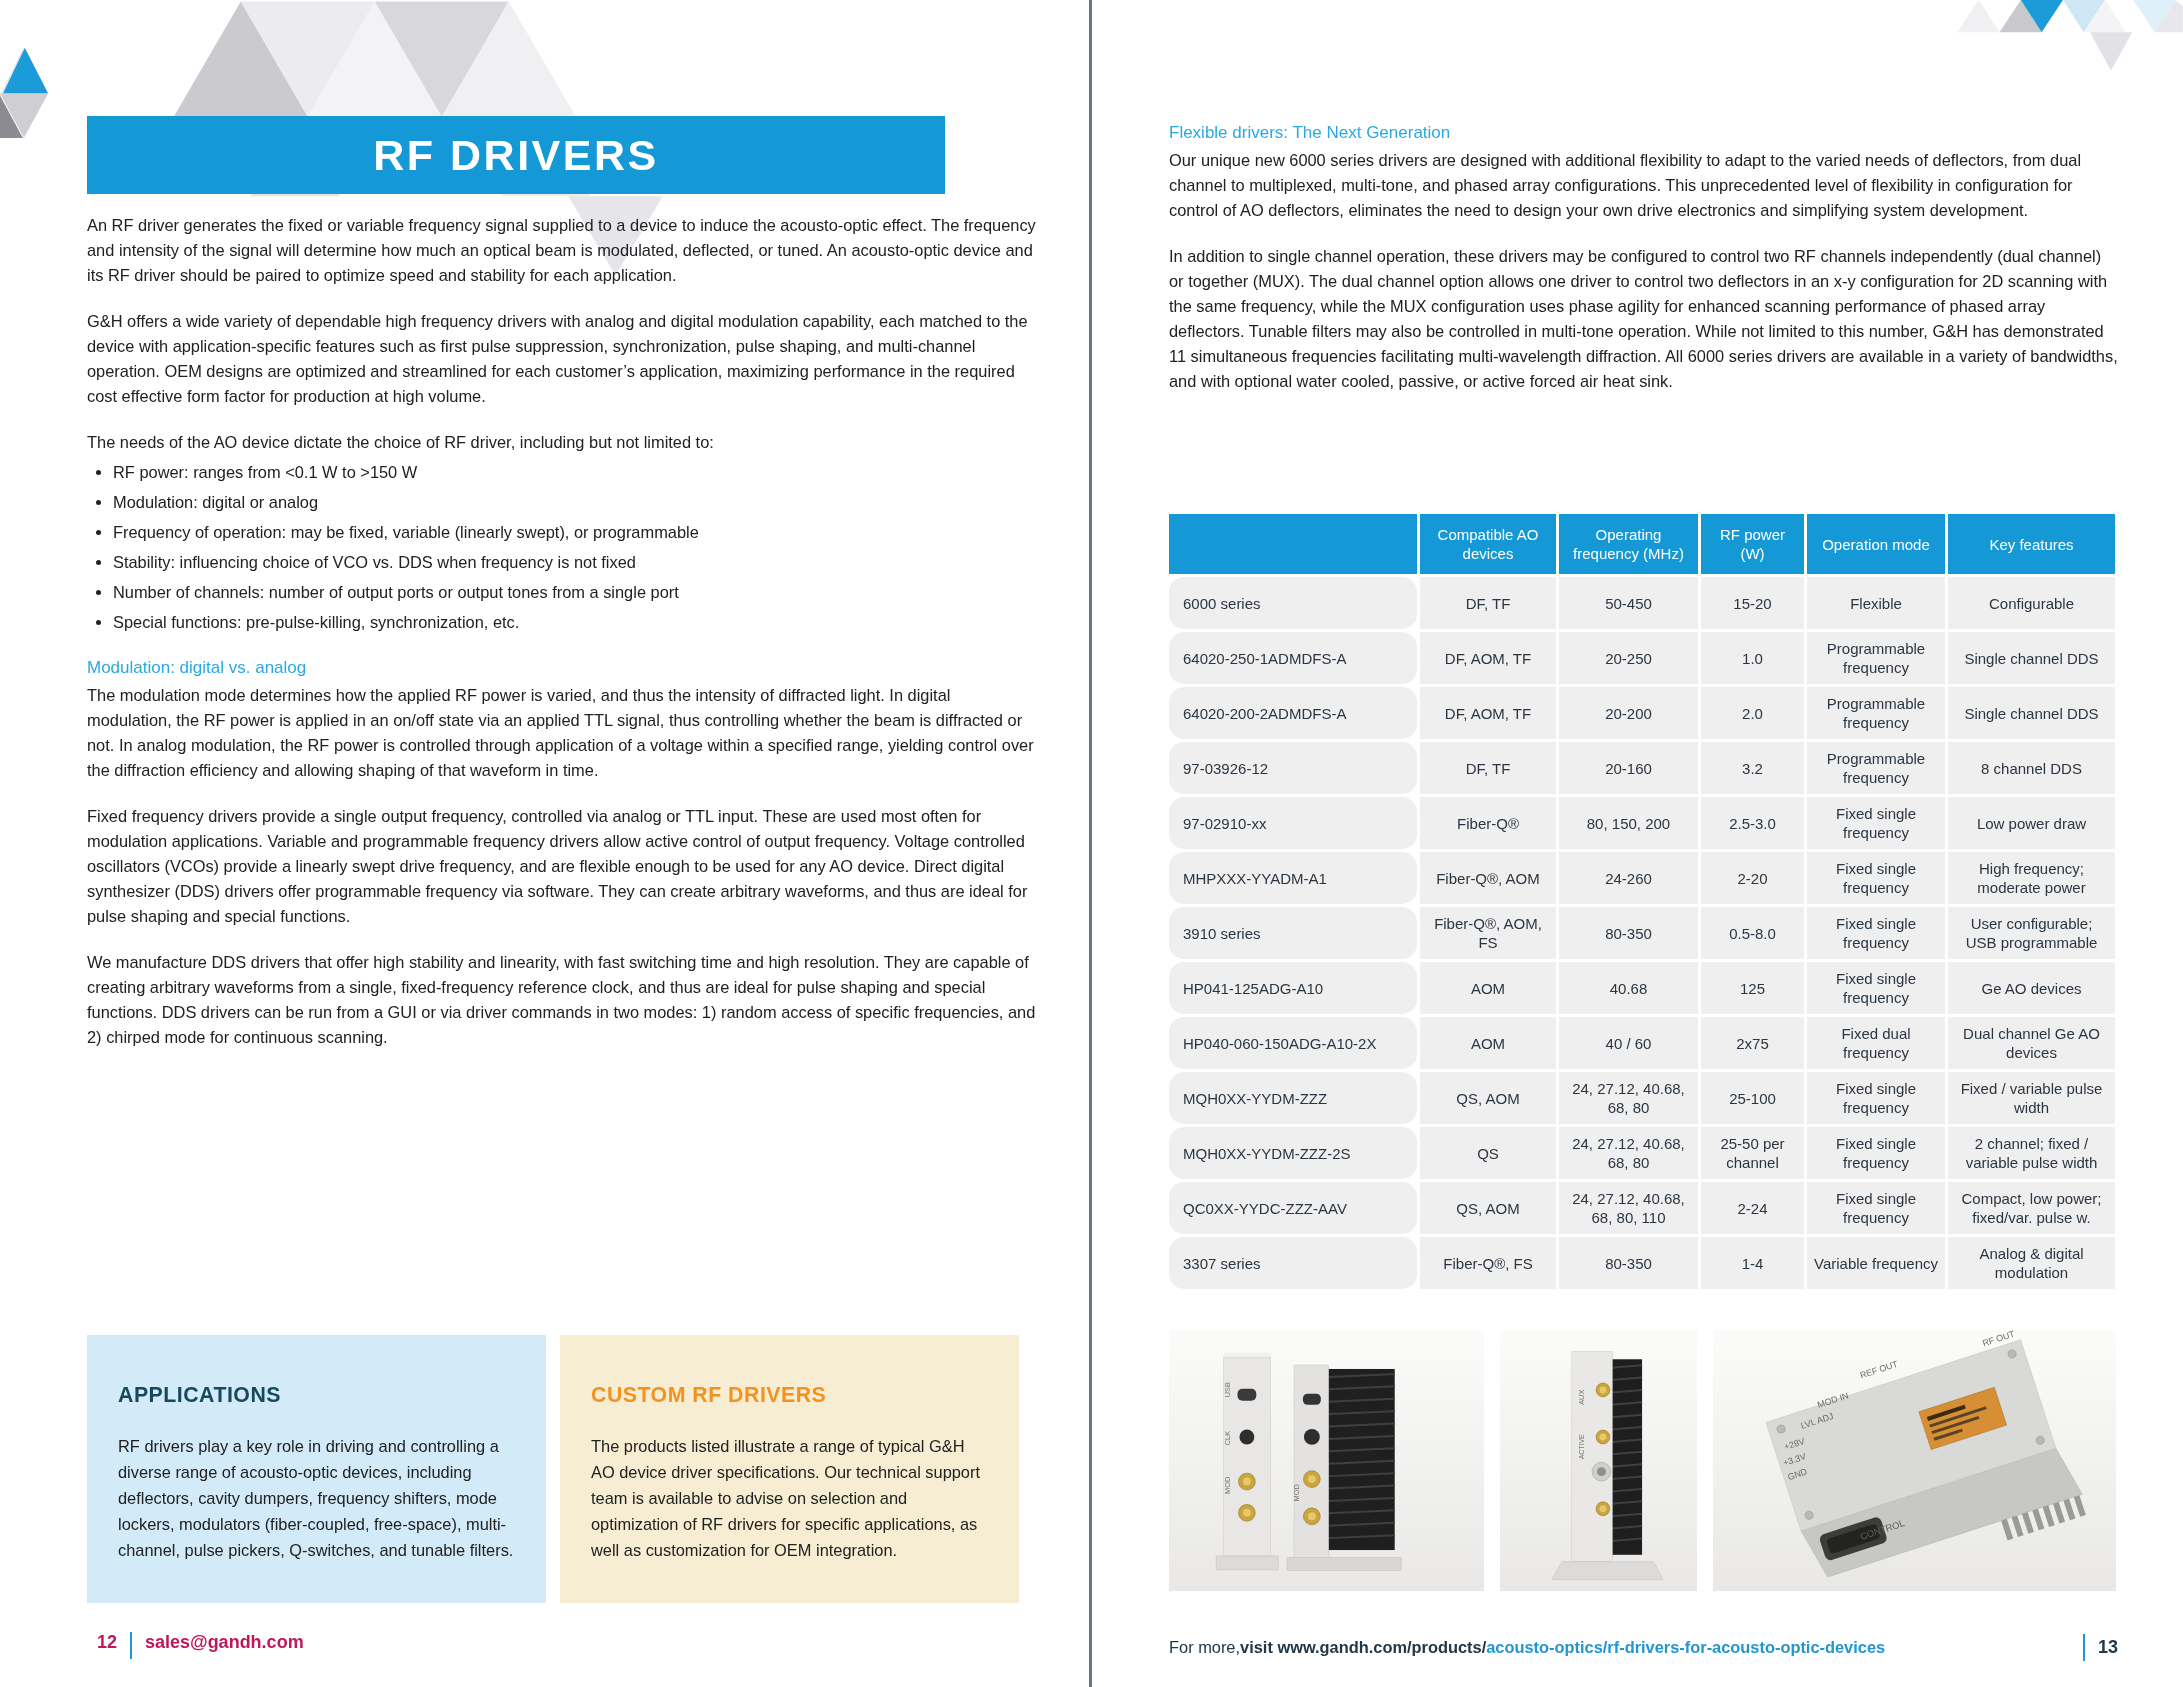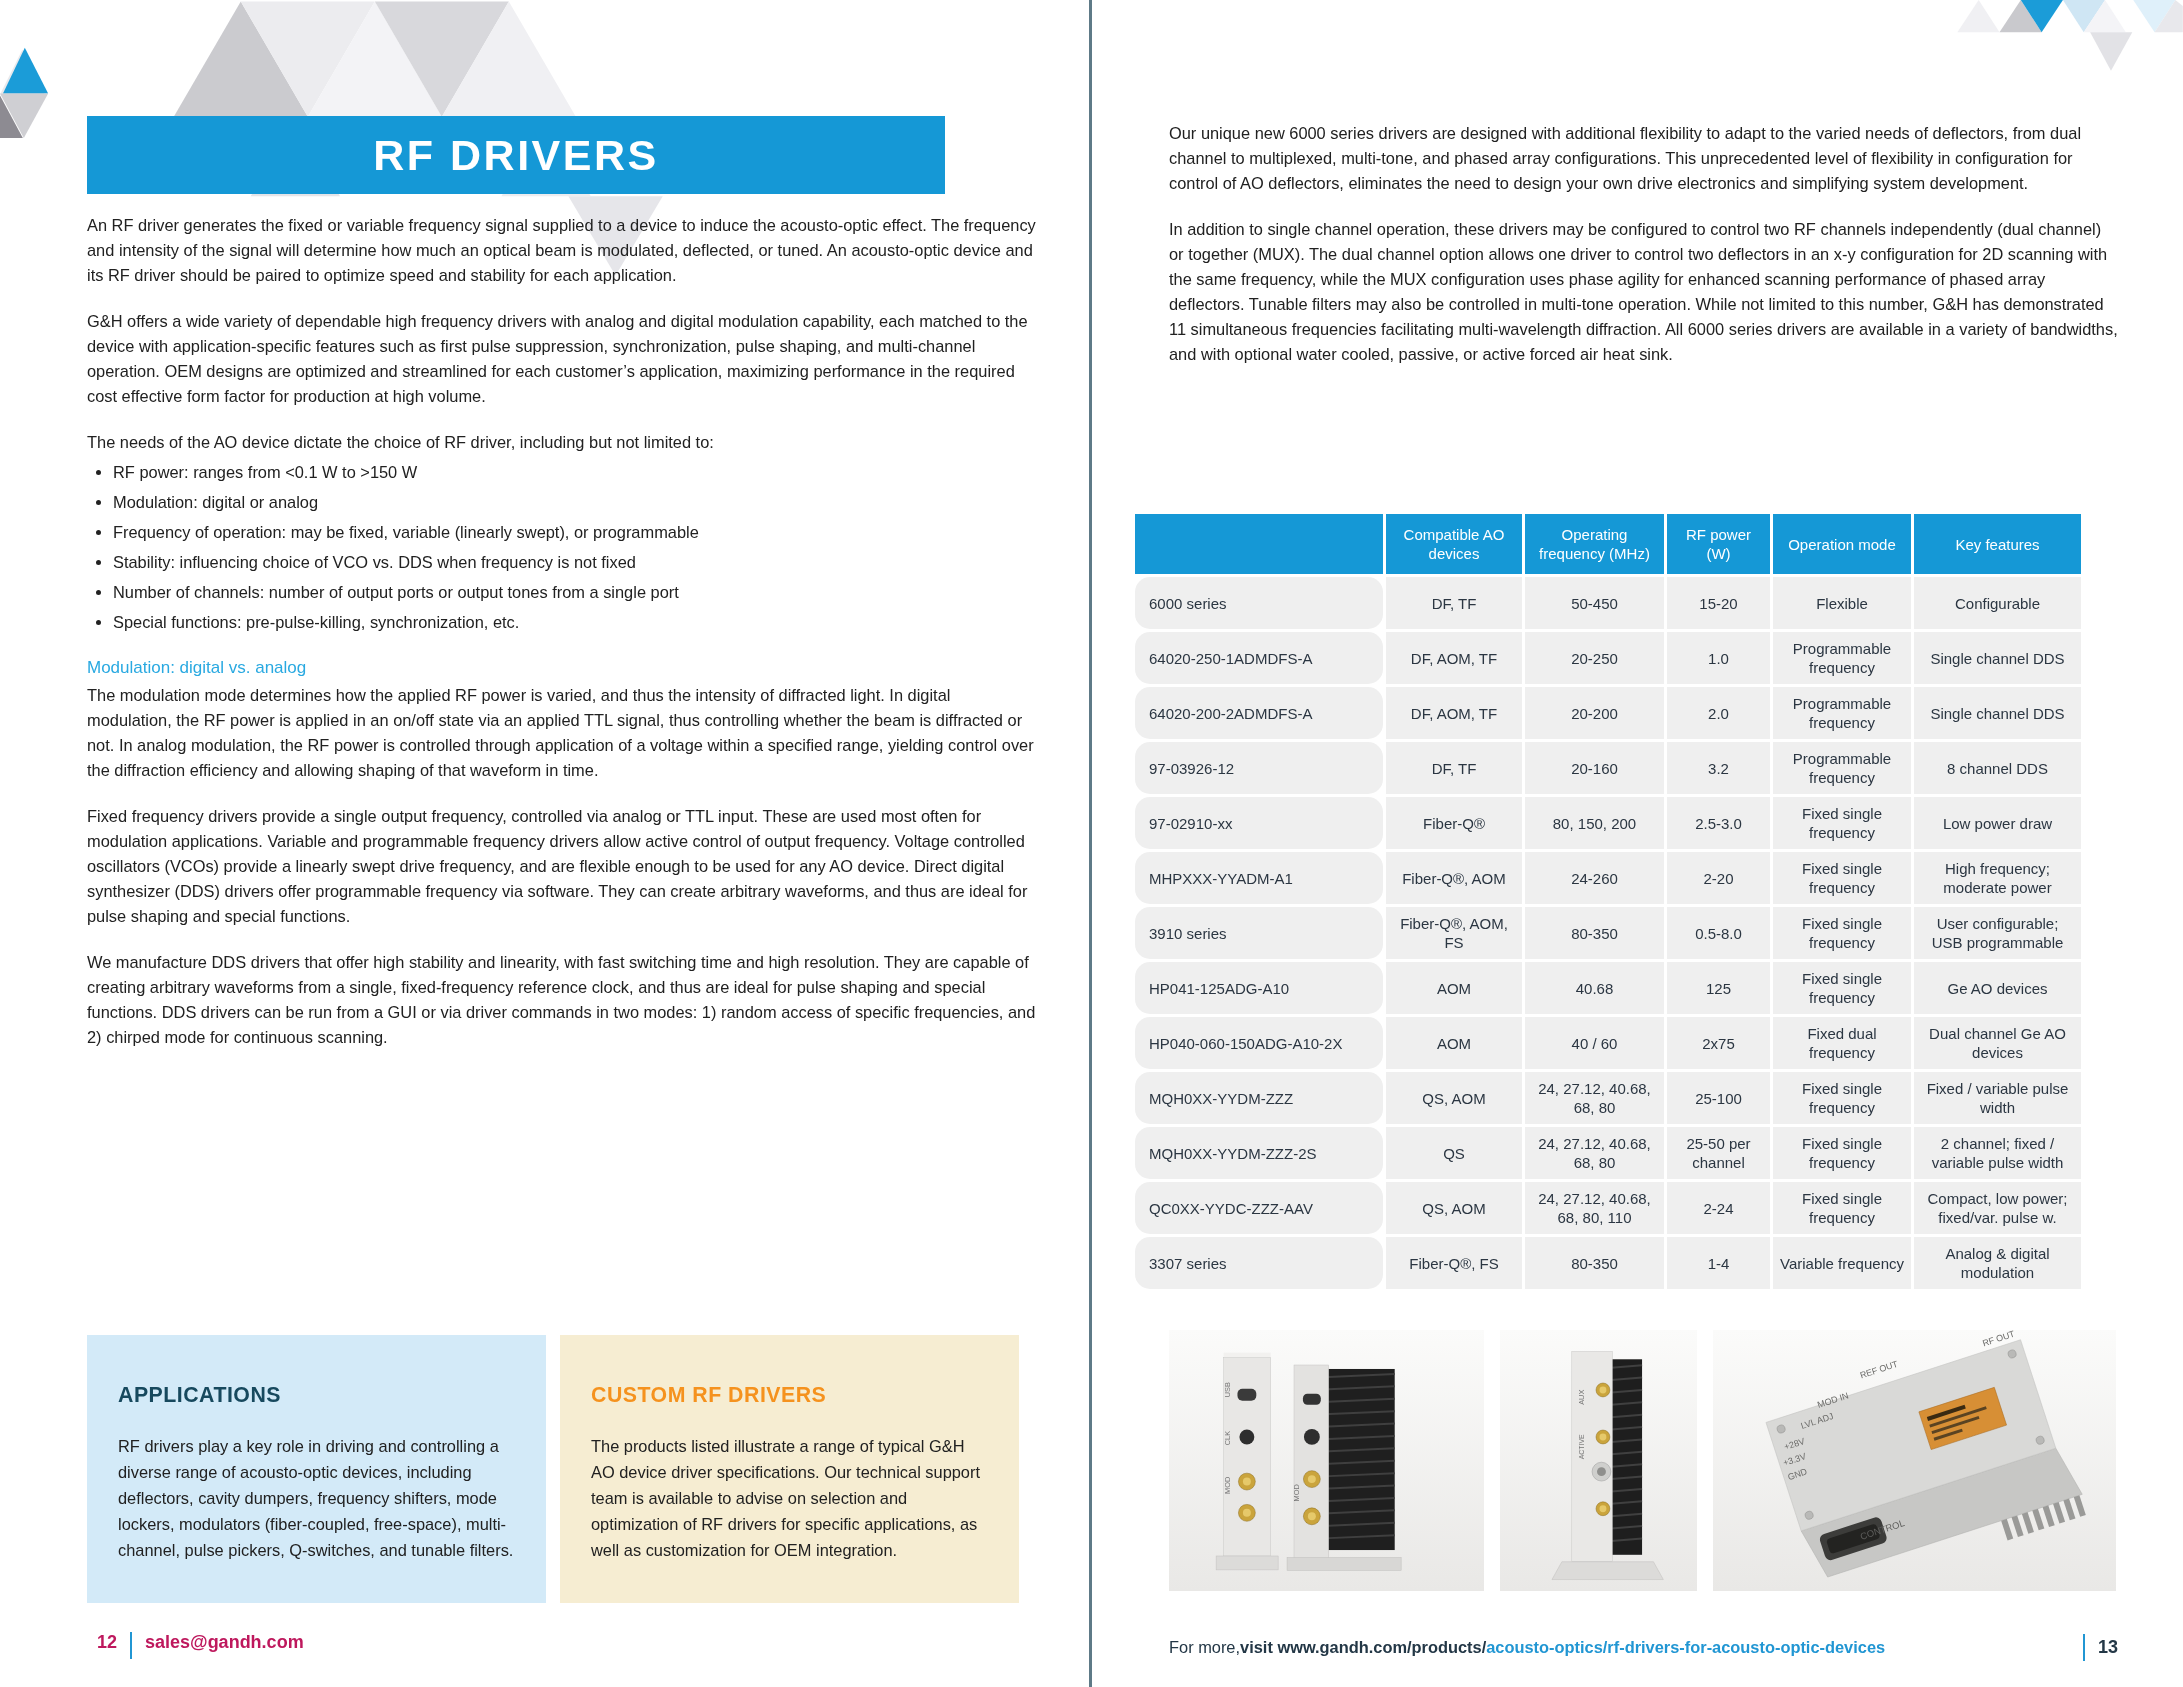--- a/index.html
+++ b/index.html
@@ -36,21 +36,21 @@
   .footer-left{position:absolute;left:97px;top:1632px;display:flex;align-items:flex-start;
                font-size:18px;font-weight:bold;color:#be185d;}
   .vbar{width:2px;height:27px;background:#2196d3;margin:0 13px;}
   .footer-right{position:absolute;left:1169px;top:1634px;width:949px;display:flex;align-items:center;
                 font-size:16.4px;color:#233746;white-space:nowrap;}
   .footer-right .bold{font-weight:bold;}
   .footer-right .link{font-weight:bold;color:#2196d3;}
   .footer-right .spacer{flex:1;}
   .footer-right .pageno{font-size:18px;font-weight:bold;}
   
-  .gh-table{position:absolute;left:1135px;top:514px;width:949px;display:grid;
+  .gh-table{position:absolute;left:1169px;top:514px;width:949px;display:grid;
             grid-template-columns:248px 136px 139px 103px 138px 167px;gap:3px;}
   .th{background:#1598d6;color:#fff;font-size:15px;line-height:19px;min-height:60px;
       display:flex;align-items:center;justify-content:center;text-align:center;padding:4px 5px;box-sizing:border-box;}
   .td{background:#efefef;color:#2b3642;font-size:15px;line-height:19px;min-height:52px;
       display:flex;align-items:center;justify-content:center;text-align:center;padding:4px 6px;box-sizing:border-box;}
   .td.c0{justify-content:flex-start;text-align:left;padding-left:14px;border-radius:15px;}
   
   .photo{position:absolute;top:1330px;height:261px;background:linear-gradient(#fbfbfa,#e9e8e6);overflow:hidden;}
   #photo-1{left:1169px;width:315px;}
   #photo-2{left:1500px;width:197px;}
@@ -116,20 +116,21 @@
   <p>The products listed illustrate a range of typical G&amp;H AO device driver specifications. Our technical support team is available to advise on selection and optimization of RF drivers for specific applications, as well as customization for OEM integration.</p>
 </div>
 
 <div class="footer-left">
   <span>12</span>
   <span class="vbar"></span>
   <span>sales@gandh.com</span>
 </div>
 
 <div id="right-flow" class="flow">
+  <h2 class="first">Flexible drivers: The Next Generation</h2>
   <p>Our unique new 6000 series drivers are designed with additional flexibility to adapt to the varied needs of deflectors, from dual channel to multiplexed, multi-tone, and phased array configurations. This unprecedented level of flexibility in configuration for control of AO deflectors, eliminates the need to design your own drive electronics and simplifying system development.</p>
   <p>In addition to single channel operation, these drivers may be configured to control two RF channels independently (dual channel) or together (MUX). The dual channel option allows one driver to control two deflectors in an x-y configuration for 2D scanning with the same frequency, while the MUX configuration uses phase agility for enhanced scanning performance of phased array deflectors. Tunable filters may also be controlled in multi-tone operation. While not limited to this number, G&amp;H has demonstrated 11 simultaneous frequencies facilitating multi-wavelength diffraction. All 6000 series drivers are available in a variety of bandwidths, and with optional water cooled, passive, or active forced air heat sink.</p>
 </div>
 
 <div id="gh-table" class="gh-table">
     <div class="th"></div>
     <div class="th">Compatible AO devices</div>
     <div class="th">Operating frequency (MHz)</div>
     <div class="th">RF power (W)</div>
     <div class="th">Operation mode</div>

